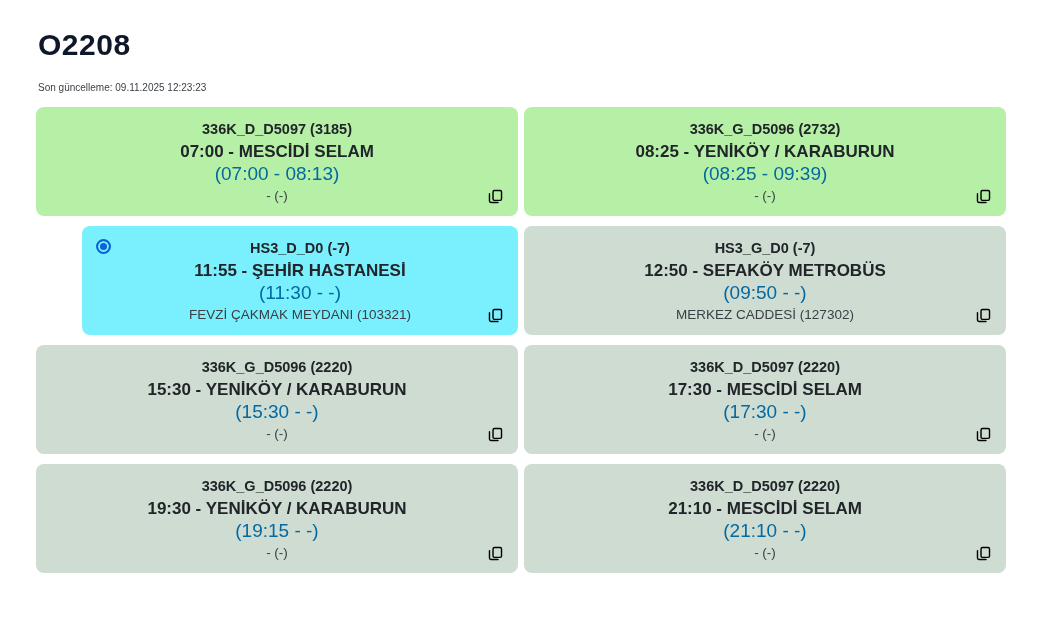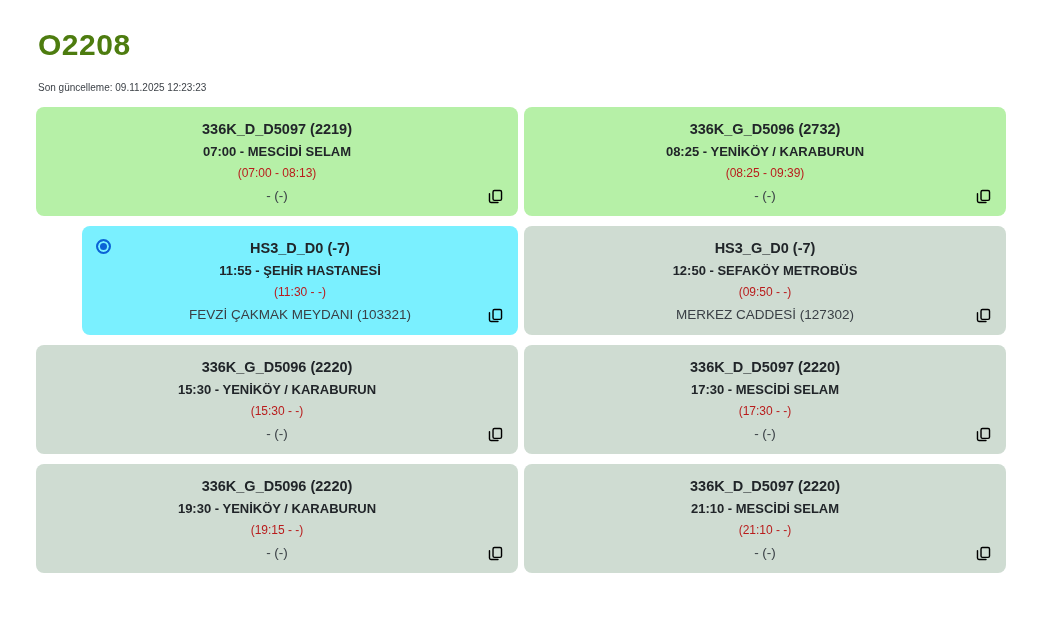--- a/index.html
+++ b/index.html
@@ -17,21 +17,21 @@
     height: 637px;
     padding: 20px 36px 0 36px;
     position: relative;
     overflow: hidden;
   }
   .page-title {
     font-size: 30px;
     font-weight: bold;
     letter-spacing: 0.5px;
     margin: 8px 0 0 2px;
-    color: #4d7c0f;
+    color: #0f172a;
   }
   .last-update {
     font-size: 10px;
     color: #3d4248;
     margin: 20px 0 0 2px;
     font-weight: normal;
   }
   .grid {
     margin-top: 14px;
     display: grid;
@@ -54,30 +54,30 @@
   .card.grey  { background: #cfdcd2; align-items: center; }
   .card.cyan  { background: #7af0ff; margin-left: 46px; }
 
   .card-line1 {
     font-size: 14.5px;
     font-weight: bold;
     color: #212529;
     line-height: 21px;
   }
   .card-line2 {
-    font-size: 13px;
+    font-size: 17px;
     font-weight: bold;
     color: #212529;
     line-height: 21px;
     margin-top: 1px;
   }
   .card-line3 {
-    font-size: 12px;
+    font-size: 19px;
     font-weight: normal;
-    color: #b91c1c;
+    color: #0369a1;
     line-height: 21px;
     margin-top: 1px;
   }
   .card-line4 {
     font-size: 13.5px;
     font-weight: normal;
     color: #3a4046;
     line-height: 21px;
     margin-top: 1px;
   }
@@ -102,21 +102,21 @@
   }
 </style>
 </head>
 <body>
 
 <div class="page">
   <div class="page-title">O2208</div>
   <div class="last-update">Son güncelleme: 09.11.2025 12:23:23</div>
   <div class="grid">
       <div class="card green">
-        <div class="card-line1">336K_D_D5097 (2219)</div>
+        <div class="card-line1">336K_D_D5097 (3185)</div>
         <div class="card-line2">07:00 - MESCİDİ SELAM</div>
         <div class="card-line3">(07:00 - 08:13)</div>
         <div class="card-line4">- (-)</div>
         <span class="copy-icon"><svg viewBox="0 0 24 24" width="17" height="17" aria-hidden="true">
             <rect x="8.5" y="3.5" width="12" height="14" rx="2" fill="none" stroke="#000" stroke-width="2"></rect>
             <path d="M15.5 20.5H5.5a2 2 0 0 1-2-2V8" fill="none" stroke="#000" stroke-width="2" stroke-linecap="round"></path>
           </svg></span>
       </div>
       <div class="card green">
         <div class="card-line1">336K_G_D5096 (2732)</div>

